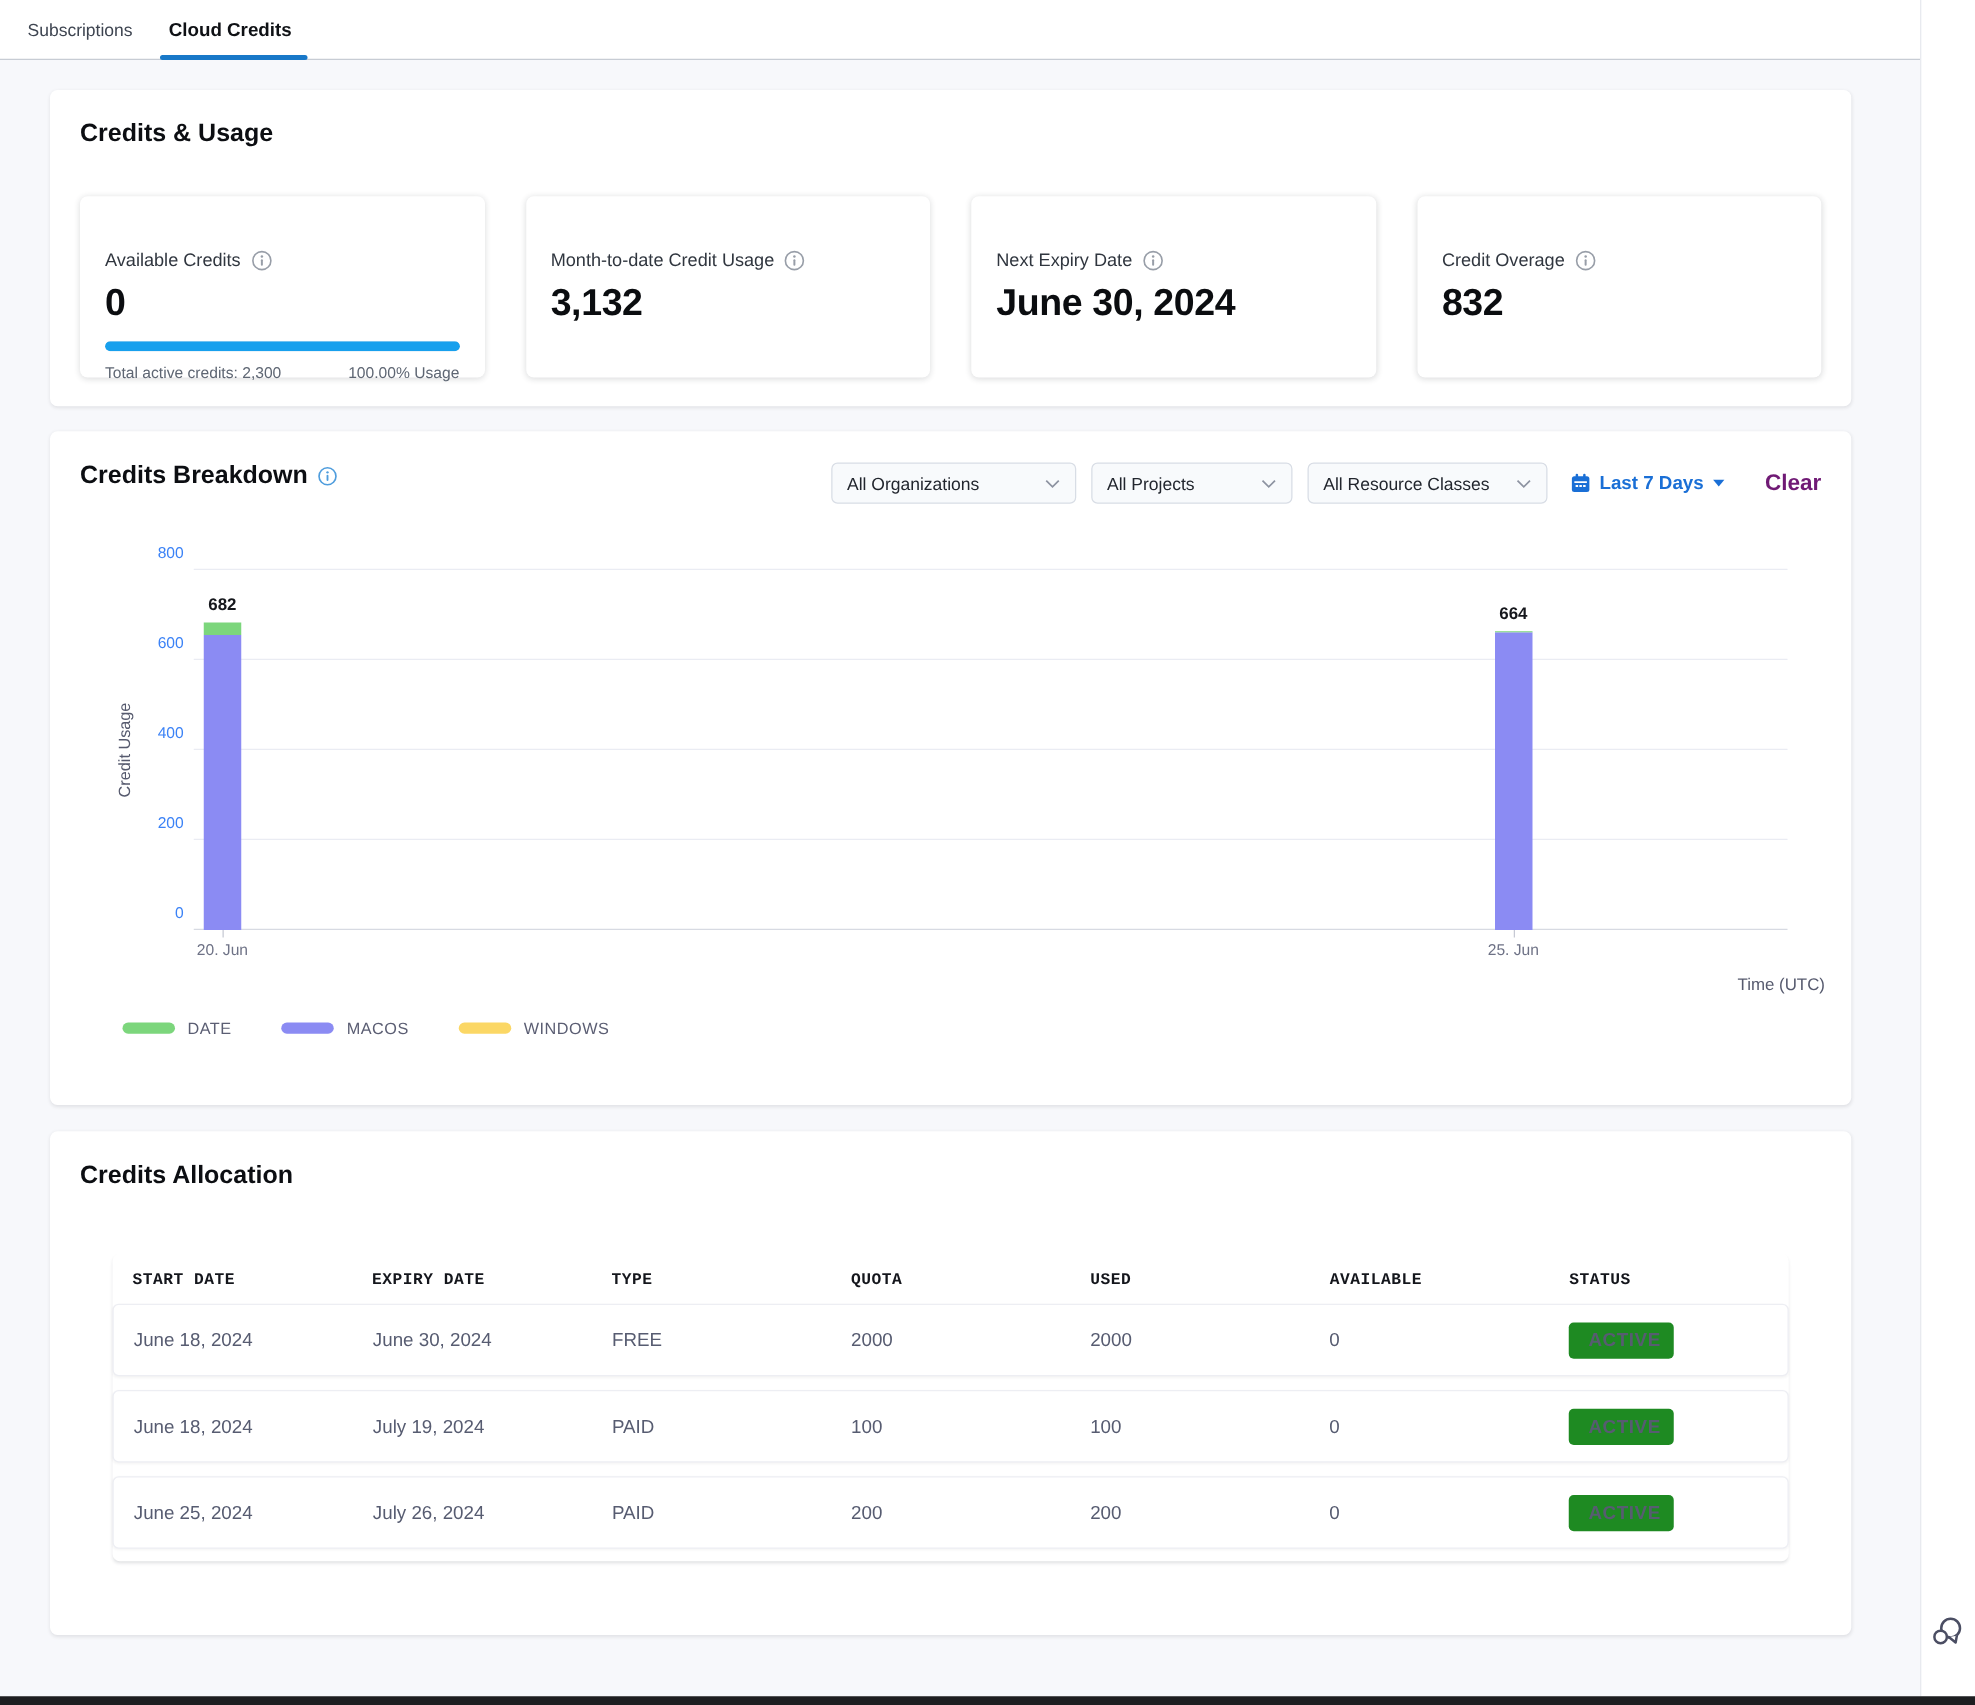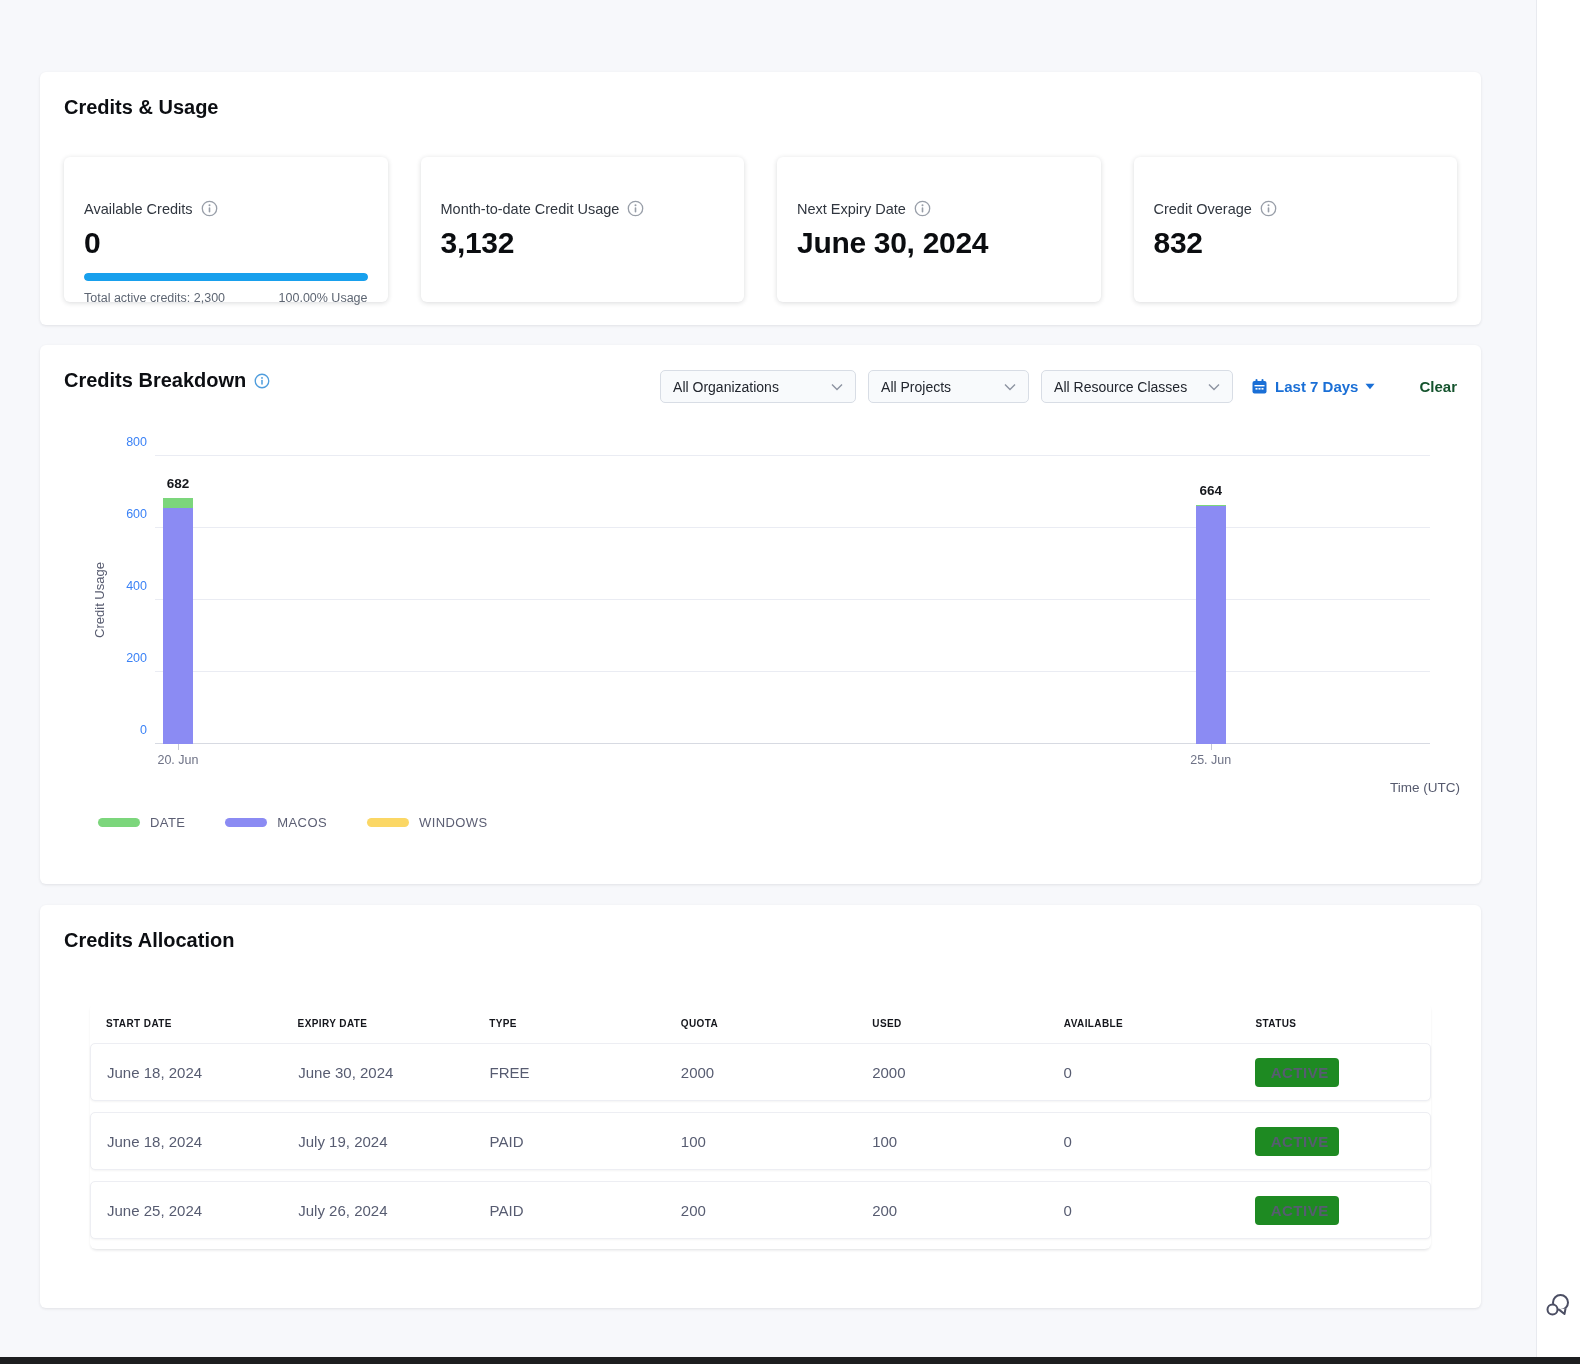--- a/index.html
+++ b/index.html
@@ -30,21 +30,21 @@
   .progress-track { margin-top:13px; height:8px; border-radius:4px; background:#e7eaef; overflow:hidden; }
   .progress-fill { height:100%; border-radius:4px; background:#18a0ed; width:0%; }
   .stat-foot { margin-top:10px; display:flex; justify-content:space-between; font-size:12.5px; color:#5e6673; }
 
   
   .filters { position:absolute; right:24px; top:25px; display:flex; align-items:center; gap:12px; }
   .select { height:33px; display:flex; align-items:center; gap:10px; justify-content:space-between; padding:0 12px;
             border:1px solid #d8dde5; background:#f8fafc; border-radius:5px; font-size:14px; font-weight:500; color:#22262e; cursor:pointer; }
   .sel-org { width:196px; } .sel-proj { width:161px; } .sel-rc { width:192px; }
   .datepick { display:flex; align-items:center; gap:7px; color:#1a6fd6; font-size:15px; font-weight:600; margin-left:6px; cursor:pointer; }
-  .clear-link { color:#14532d; font-size:15px; font-weight:700; margin-left:32px; cursor:pointer; }
+  .clear-link { color:#701a75; font-size:18px; font-weight:700; margin-left:20px; cursor:pointer; }
 
   
   .chart-plot { position:absolute; left:115px; right:51px; top:111px; height:288px; }
   .gridline { position:absolute; left:0; right:0; height:1px; background:#eaecf3; }
   .gridline.zero { background:#d7dae2; }
   .ytick { position:absolute; left:-48px; width:40px; text-align:right; font-size:12.5px; color:#3b82f6; transform:translateY(-50%); }
   .ylabel { position:absolute; left:-115px; top:50%; width:120px; height:16px; text-align:center;
             transform:translateY(-50%) rotate(-90deg); font-size:13px; color:#565a6e; }
   .bar { position:absolute; bottom:0; width:30px; transform:translateX(-50%); display:flex; flex-direction:column-reverse; cursor:pointer; }
   .bar-seg { width:100%; }
@@ -54,21 +54,21 @@
   .xaxis-title { position:absolute; right:-30px; top:calc(100% + 36px); font-size:13.5px; color:#565a6e; }
   .legend { position:absolute; left:58px; top:470px; display:flex; align-items:center; gap:40px; }
   .legend-item { display:flex; align-items:center; gap:10px; cursor:pointer; }
   .legend-pill { width:42px; height:9px; border-radius:5px; }
   .legend-label { font-size:13px; color:#5b5e73; letter-spacing:.4px; }
 
   
   .table-shell { position:absolute; left:50px; right:50px; top:98px; border-radius:6px;
                  box-shadow:0 2px 3px -1px rgba(30,34,46,.15); padding-bottom:10px; }
   .t-header { display:grid; grid-template-columns:repeat(7,1fr); height:40px; align-items:center; }
-  .t-header span { padding-left:16px; font-size:10px; font-weight:700; color:#14161c; letter-spacing:.4px; }
+  .t-header span { padding-left:16px; font-size:13px; font-weight:700; color:#14161c; letter-spacing:.4px;font-family:Liberation Mono, monospace; }
   .t-row { display:grid; grid-template-columns:repeat(7,1fr); align-items:center; height:58px; background:#fff;
            border:1px solid #edeef3; border-radius:5px; margin-bottom:11px; box-shadow:0 1px 2px rgba(30,34,46,.05); }
   .t-row:last-child { margin-bottom:0; }
   .t-row span { padding-left:16px; font-size:15px; color:#575c71; }
   .badge { display:inline-block; margin-left:16px; padding:6px 10px; border-radius:4px; background:#1e8a22;
            color:#fff; font-size:12px; font-weight:700; letter-spacing:.5px; }
   .t-row .badge-cell { padding-left:0; }
 
   
   .right-strip { position:absolute; left:1538px; top:0; width:42px; height:1357px; background:#fff; }
@@ -76,20 +76,25 @@
   .bottom-bar { position:absolute; left:0; bottom:0; width:1580px; height:7px; background:#1d1e20; }
 
   .iconbox { display:inline-flex; align-items:center; justify-content:center; }
 </style>
 </head>
 <body>
 
 <div class="page">
   <div class="main">
 
+    <div class="tabbar">
+      <div class="tab tab-subs">Subscriptions</div>
+      <div class="tab tab-cloud">Cloud Credits</div>
+      <div class="tab-underline"></div>
+    </div>
 
     <div class="section sec1">
       <div class="sec-title">Credits &amp; Usage</div>
       <div class="stat-grid">
 
         <div class="stat-card">
           <div class="stat-label">
             <span>Available Credits</span>
             <span class="iconbox">
               <svg width="17" height="17" viewBox="0 0 17 17">

